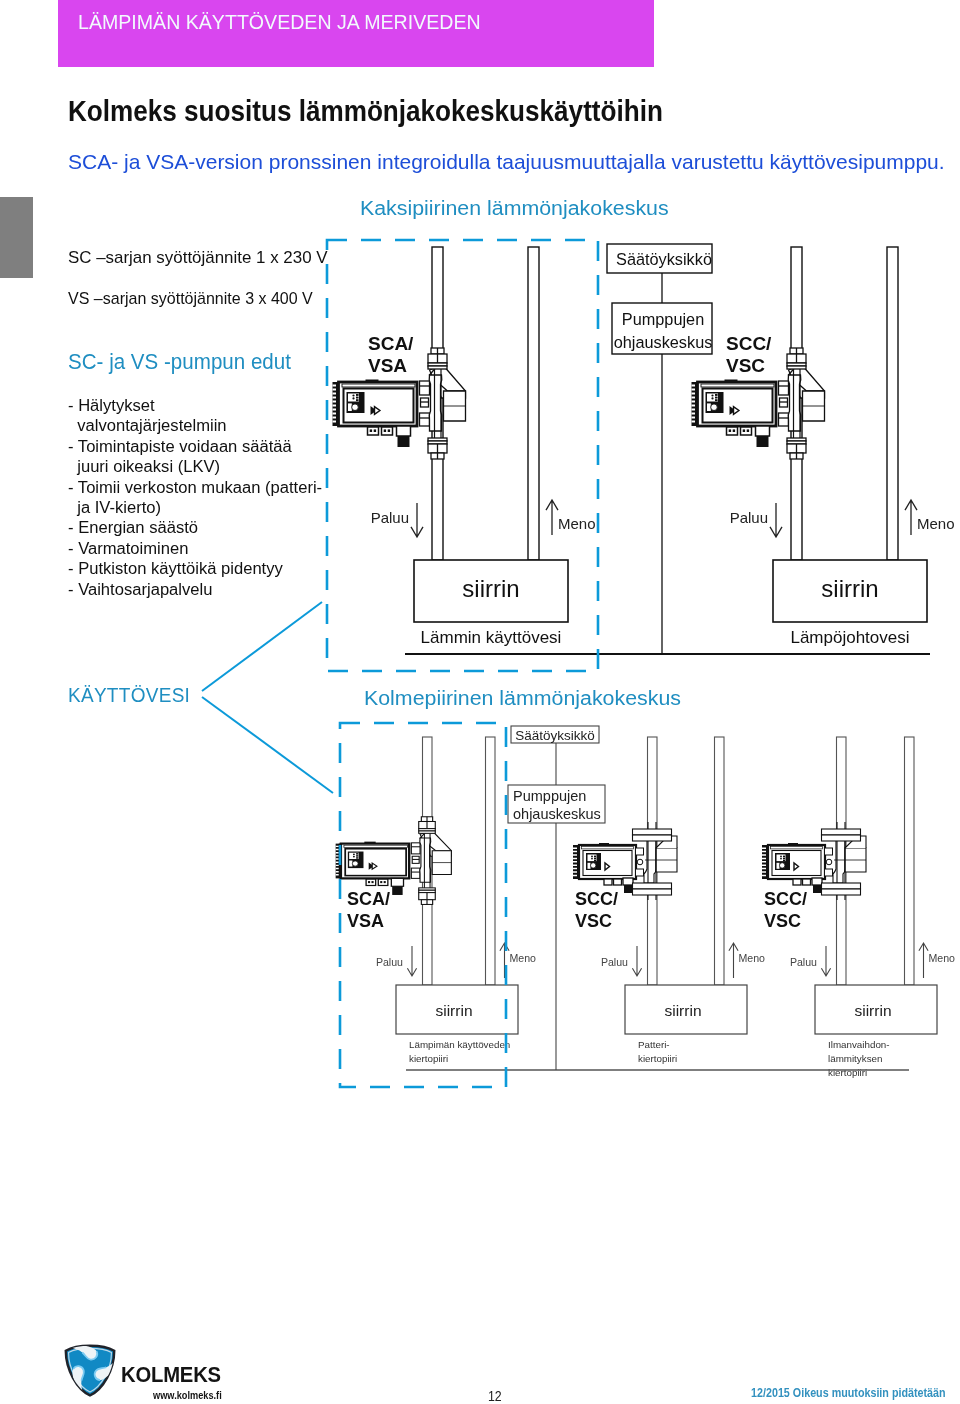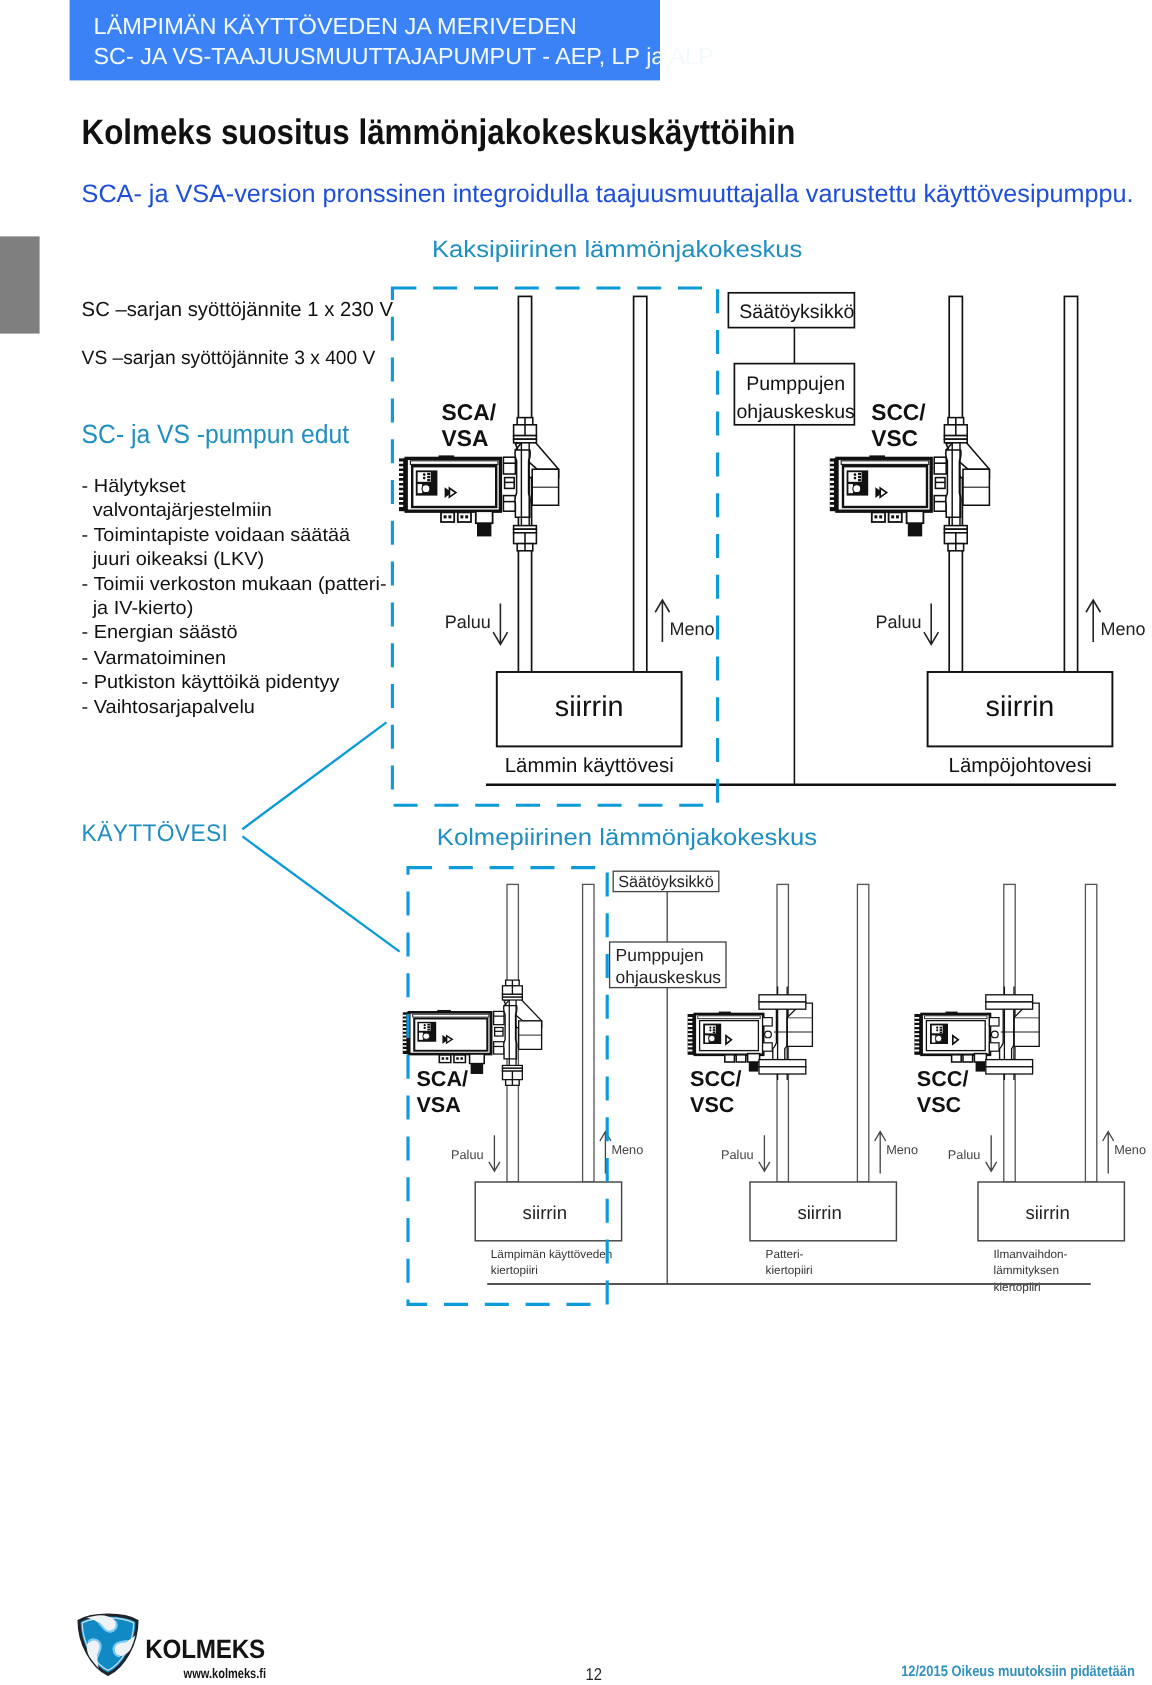--- a/index.html
+++ b/index.html
@@ -1,21 +1,21 @@
 <!DOCTYPE html>
 <html><head>
 <meta charset="utf-8">
 <style>
   html,body{margin:0;padding:0;}
   body{width:960px;height:1404px;background:#fff;
        font-family:"Liberation Sans",sans-serif;position:relative;overflow:hidden;}
   .abs{position:absolute;}
 
   
-  #hdr{left:58px;top:0;width:492px;height:67px;background:#3b82f6;}
+  #hdr{left:58px;top:0;width:596px;height:67px;background:#d946ef;}
   #hdr .ln{position:absolute;left:20px;color:#f2fafd;font-size:19.4px;
            white-space:nowrap;transform-origin:0 0;}
   #hdr .l1{top:11px;transform:scaleX(1.01);}
   #hdr .l2{top:36px;transform:scaleX(1.0);}
 
   
   #gtab{left:0;top:197px;width:33px;height:81px;background:#7f7f7f;}
 
   
   .sx{transform-origin:0 0;}
@@ -46,21 +46,20 @@
   #fpage{left:488px;top:1388px;font-size:14.2px;color:#202020;transform:scaleX(.87);transform-origin:0 0;}
   #frev{left:751px;top:1386px;font-size:12.6px;font-weight:bold;color:#3391bf;
         white-space:nowrap;transform:scaleX(.853);transform-origin:0 0;}
   #logo{left:61px;top:1342px;}
 </style>
 </head>
 <body>
 
 <div class="abs" id="hdr">
   <span class="ln l1">LÄMPIMÄN KÄYTTÖVEDEN JA MERIVEDEN</span>
-  <span class="ln l2">SC- JA VS-TAAJUUSMUUTTAJAPUMPUT - AEP, LP ja ALP</span>
 </div>
 
 <div class="abs" id="gtab"></div>
 
 <div class="abs sx" id="title">Kolmeks suositus lämmönjakokeskuskäyttöihin</div>
 <div class="abs sx" id="subtitle">SCA- ja VSA-version pronssinen integroidulla taajuusmuuttajalla varustettu käyttövesipumppu.</div>
 <div class="abs sx" id="dg2title">Kaksipiirinen lämmönjakokeskus</div>
 <div class="abs sx" id="dg3title">Kolmepiirinen lämmönjakokeskus</div>
 
 <div class="abs lc sx" id="v1">SC –sarjan syöttöjännite 1 x 230 V</div>

